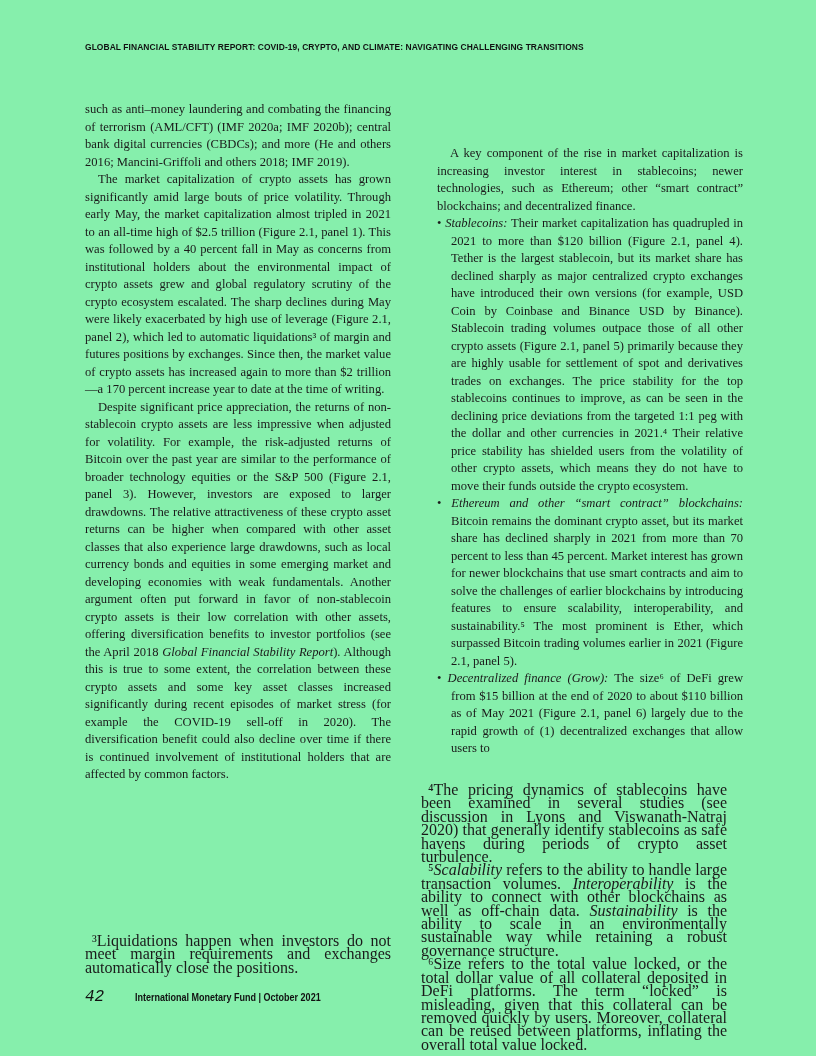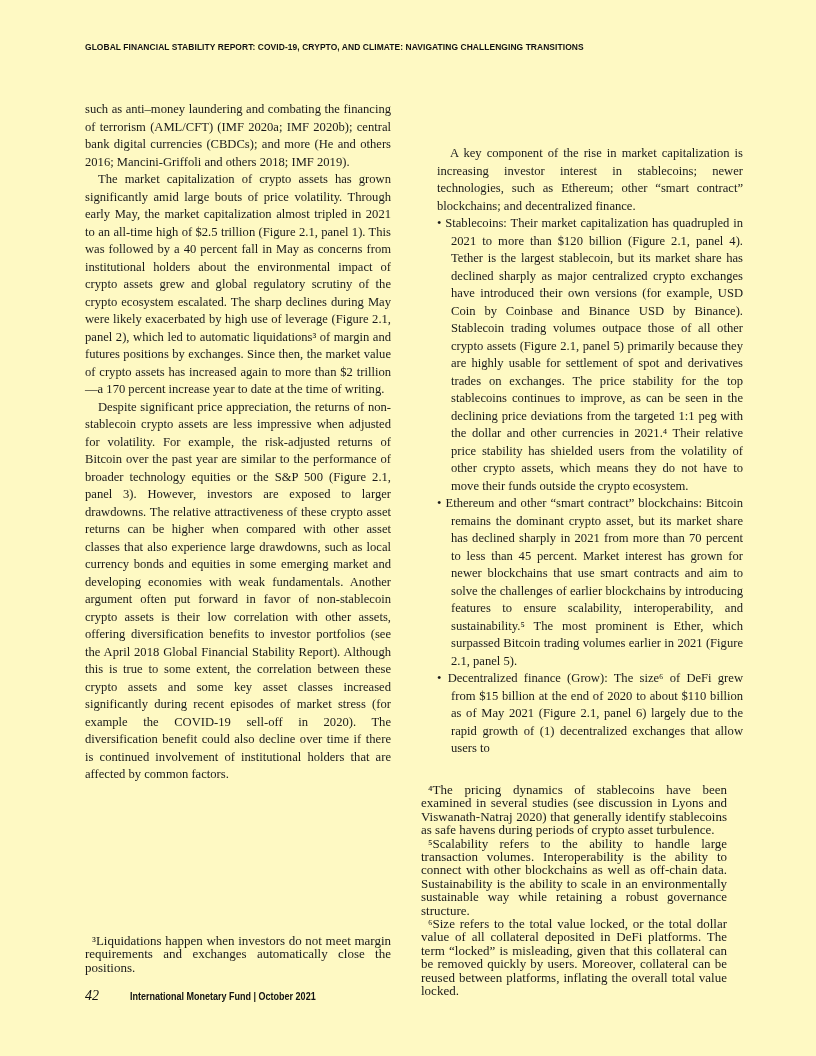--- a/index.html
+++ b/index.html
@@ -1,21 +1,21 @@
 <!DOCTYPE html>
 <html style="--heading-color: #2f8b44; --text-color: #1a1a1a;"><head>
 <meta charset="utf-8">
 <style>
   * { margin: 0; padding: 0; box-sizing: border-box; }
   html, body { background: #ffffff; }
   .page {
     position: relative;
     width: 816px;
     height: 1056px;
-    background: #fef9c3;
+    background: #86efac;
     font-family: "Liberation Serif", "DejaVu Serif", serif;
     color: var(--text-color, #1a1a1a);
     overflow: hidden;
   }
   .running-header {
     position: absolute;
     left: 85px;
     top: 41px;
     font-family: "Liberation Sans", "DejaVu Sans", sans-serif;
     font-weight: bold;
@@ -59,42 +59,43 @@
     margin-top: 0;
   }
   .bullets li {
     font-size: 12.6px;
     line-height: 17.5px;
     text-align: justify;
     padding-left: 14px;
     text-indent: -14px;
   }
   .bullets .marker { display: inline; }
-  .it { }
+  .it { font-style: italic; }
   .footnote, .footnotes-right {
     position: absolute;
     width: 306px;
-    font-size: 13px;
+    font-size: 16px;
     line-height: 13.4px;
     text-align: justify;
   }
   .footnote p, .footnotes-right p { text-indent: 7px; }
   .fn-left { left: 85px; top: 934px; }
   .footnotes-right { left: 421px; top: 783px; }
   .footer {
     position: absolute;
     left: 85px;
     top: 988px;
     display: flex;
     align-items: baseline;
   }
   .pageno {
     font-style: italic;
-    font-size: 14px;
+    font-size: 16px;
     color: #111;
+    font-family: Liberation Mono, monospace;
   }
   .footer-label {
     margin-left: 31px;
     font-family: "Liberation Sans", "DejaVu Sans", sans-serif;
     font-weight: bold;
     font-size: 10.6px;
     color: #111;
     white-space: nowrap;
     transform: scaleX(0.85);
     transform-origin: 0 0;

